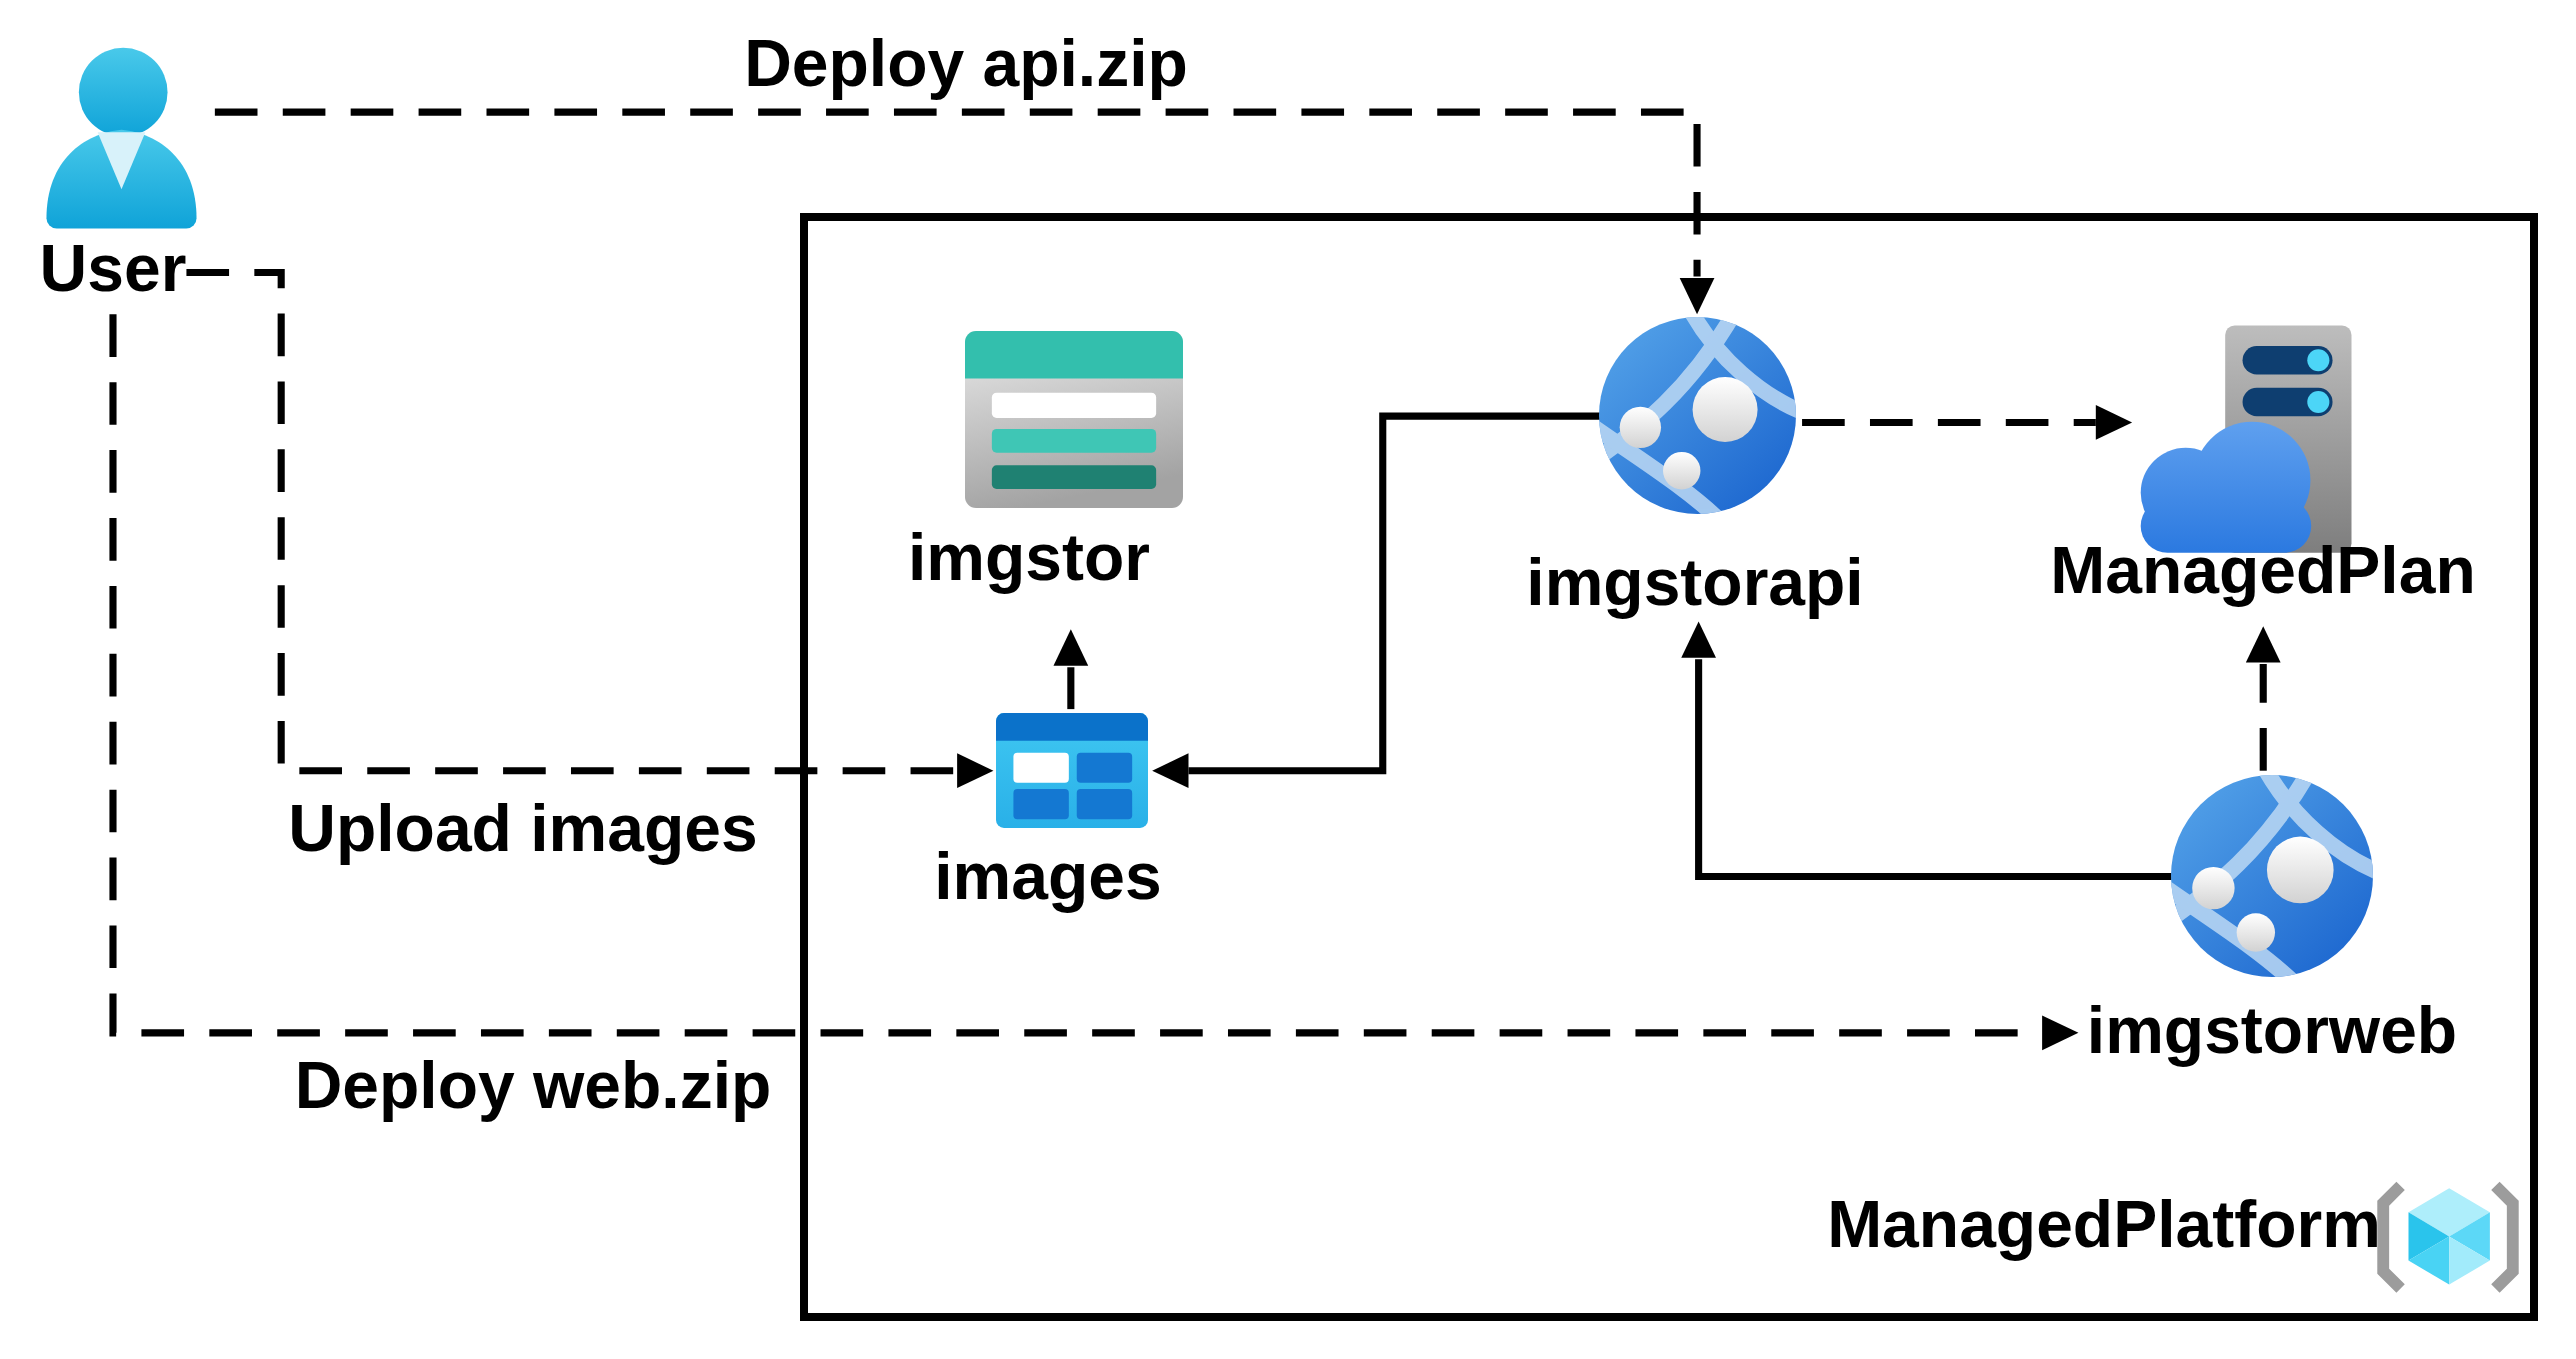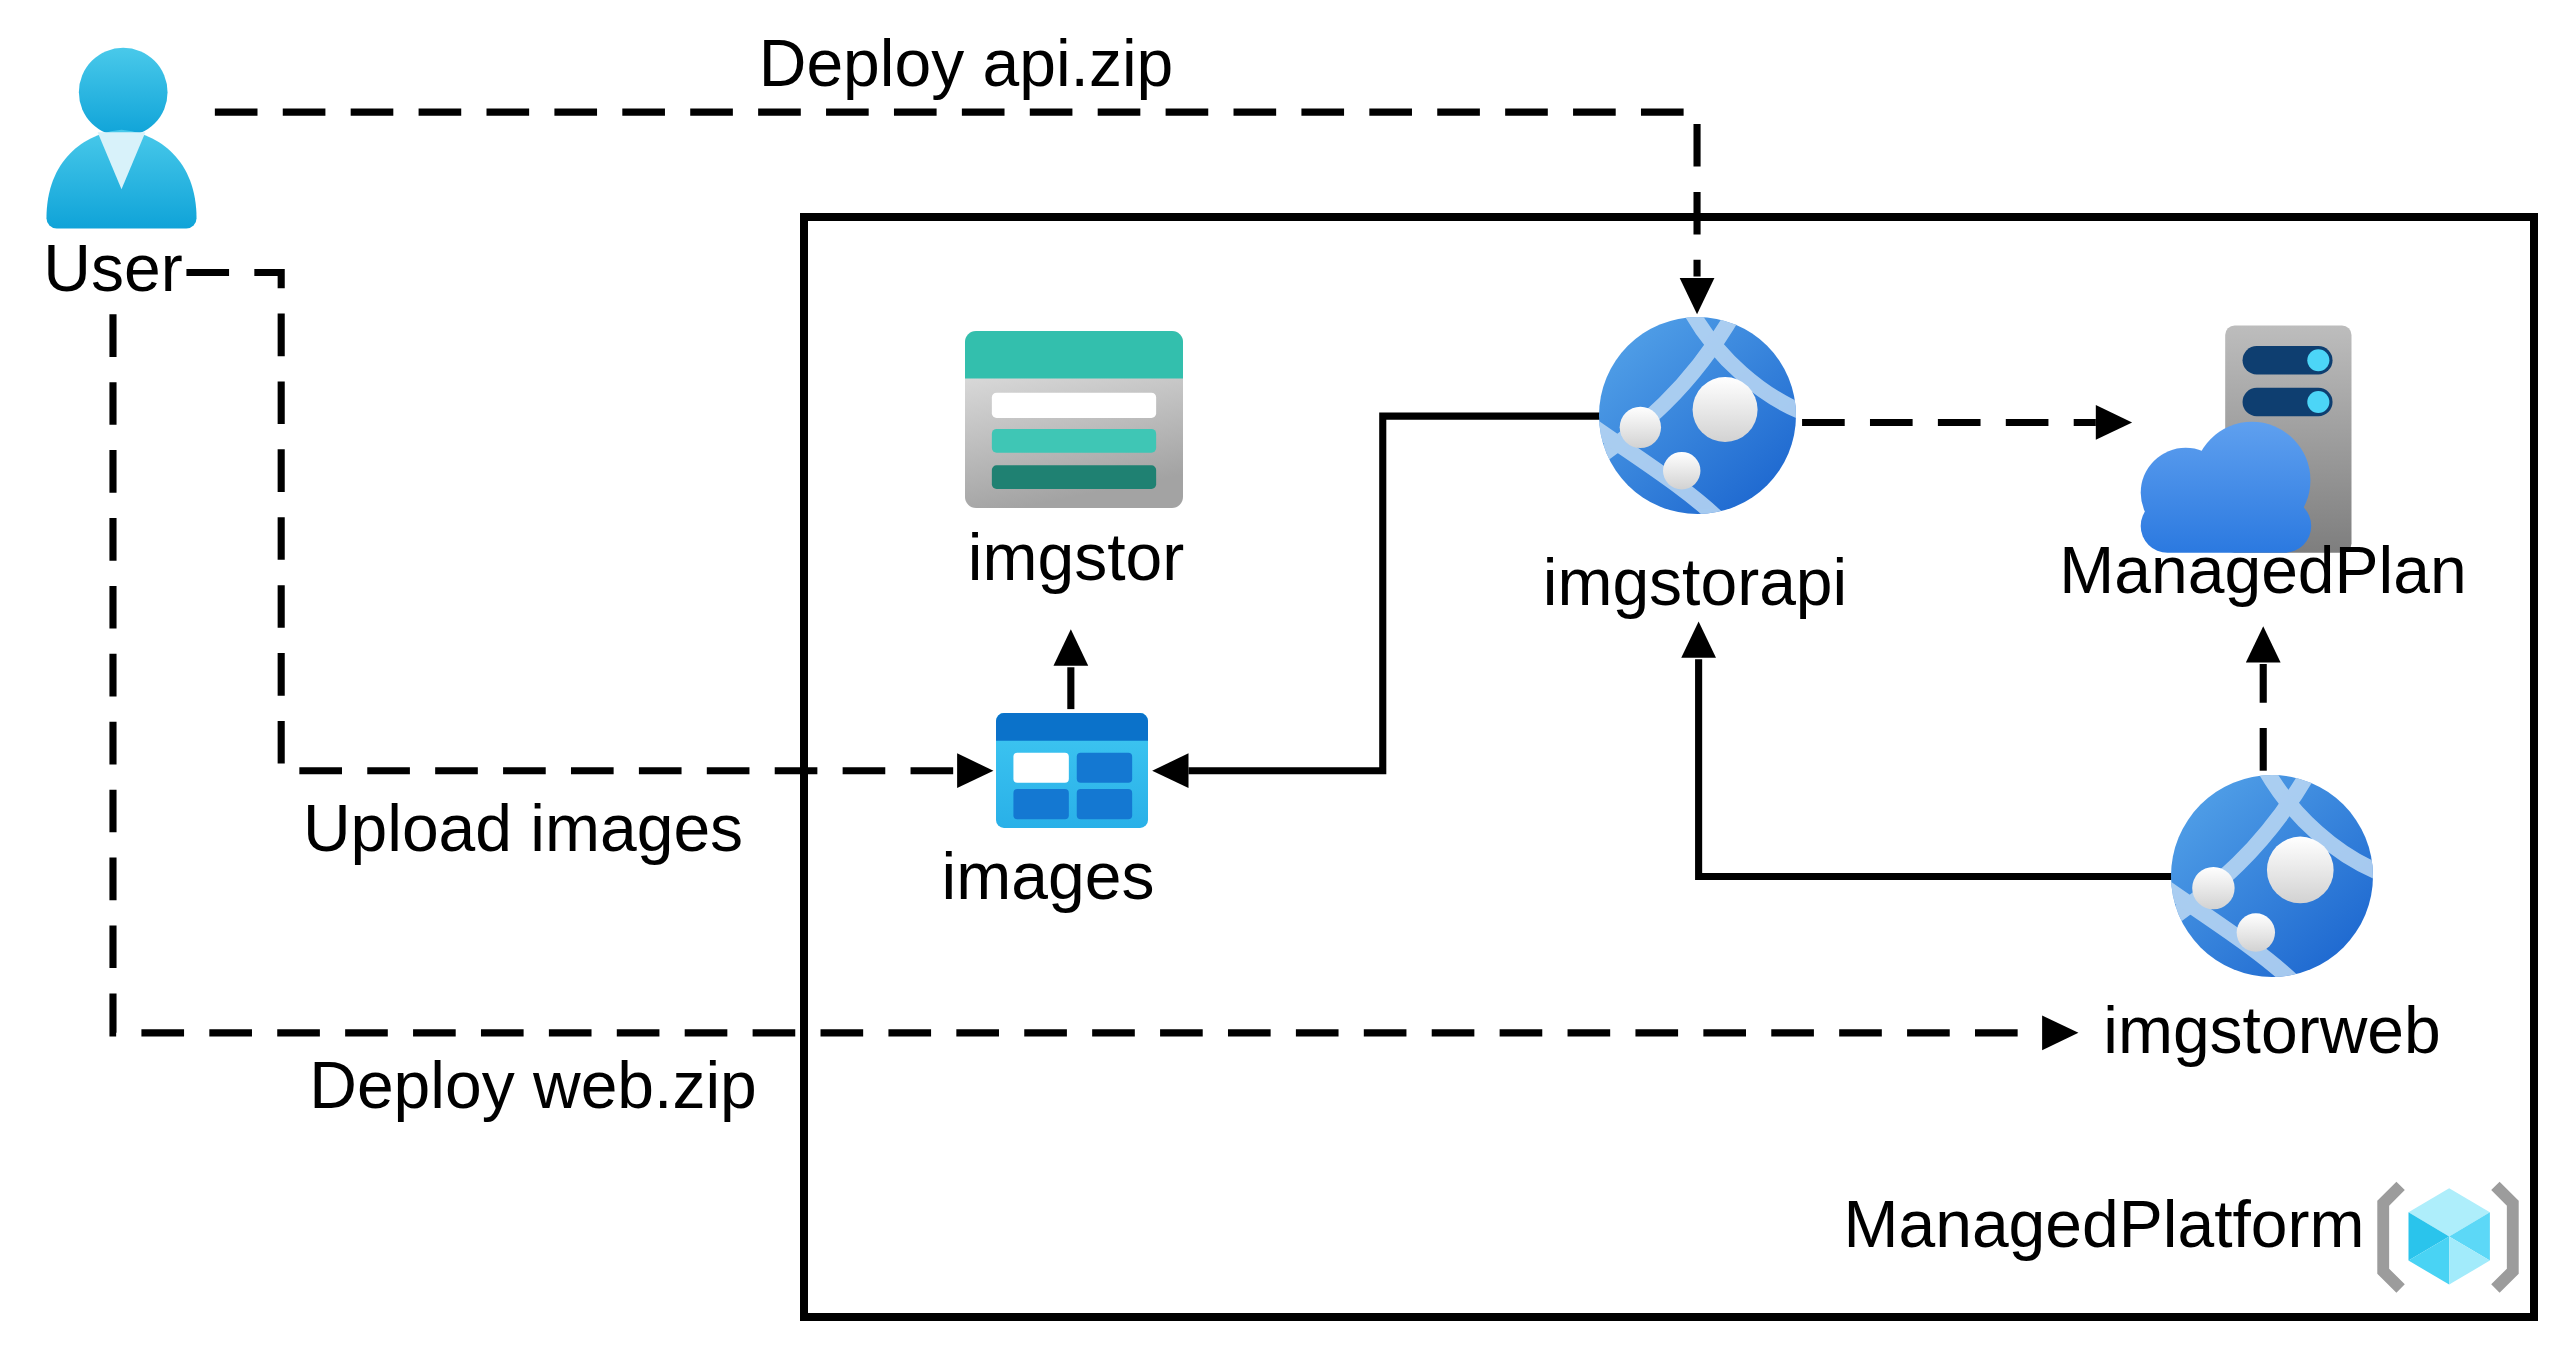--- a/index.html
+++ b/index.html
@@ -12,20 +12,21 @@
     font-family:"Liberation Sans", sans-serif;
   }
   .lbl{
     position:absolute;
     transform:translateX(-50%);
     font-size:66px;
     line-height:1.15;
     color:#000;
     white-space:nowrap;
     font-family:"Liberation Sans", sans-serif;
+    font-weight:bold;
   }
   .overlay{position:absolute;left:0;top:0;}
   .boundary{
     position:absolute;
     left:800px;top:213px;
     width:1738px;height:1108px;
     border:8.7px solid #000;
     box-sizing:border-box;
     background:transparent;
   }
@@ -181,21 +182,21 @@
     <polygon points="25,24.75 50.75,40 25,55.25" fill="#2ac4ec"></polygon>
     <polygon points="25,55.25 50.75,40 50.75,70.5" fill="#49d3f4"></polygon>
     <polygon points="76.5,24.75 50.75,40 76.5,55.25" fill="#5cd8f7"></polygon>
     <polygon points="76.5,55.25 50.75,40 50.75,70.5" fill="#a2ebfb"></polygon>
   </svg>
 
   <div class="lbl" style="left:113px;top:231px;">User</div>
   <div class="lbl" style="left:966px;top:26px;">Deploy api.zip</div>
   <div class="lbl" style="left:523px;top:791px;">Upload images</div>
   <div class="lbl" style="left:521px;top:1048px;margin-left:12px;">Deploy web.zip</div>
-  <div class="lbl" style="left:1076px;top:520px;">imgstor</div>
+  <div class="lbl" style="left:1029px;top:520px;">imgstor</div>
   <div class="lbl" style="left:1048px;top:839px;">images</div>
   <div class="lbl" style="left:1695px;top:533px;margin-top:12px;">imgstorapi</div>
   <div class="lbl" style="left:2263px;top:533px;">ManagedPlan</div>
   <div class="lbl" style="left:2272px;top:993px;">imgstorweb</div>
   <div class="lbl" style="left:2104px;top:1187px;">ManagedPlatform</div>
 
 </div>
 
 
 </body></html>

